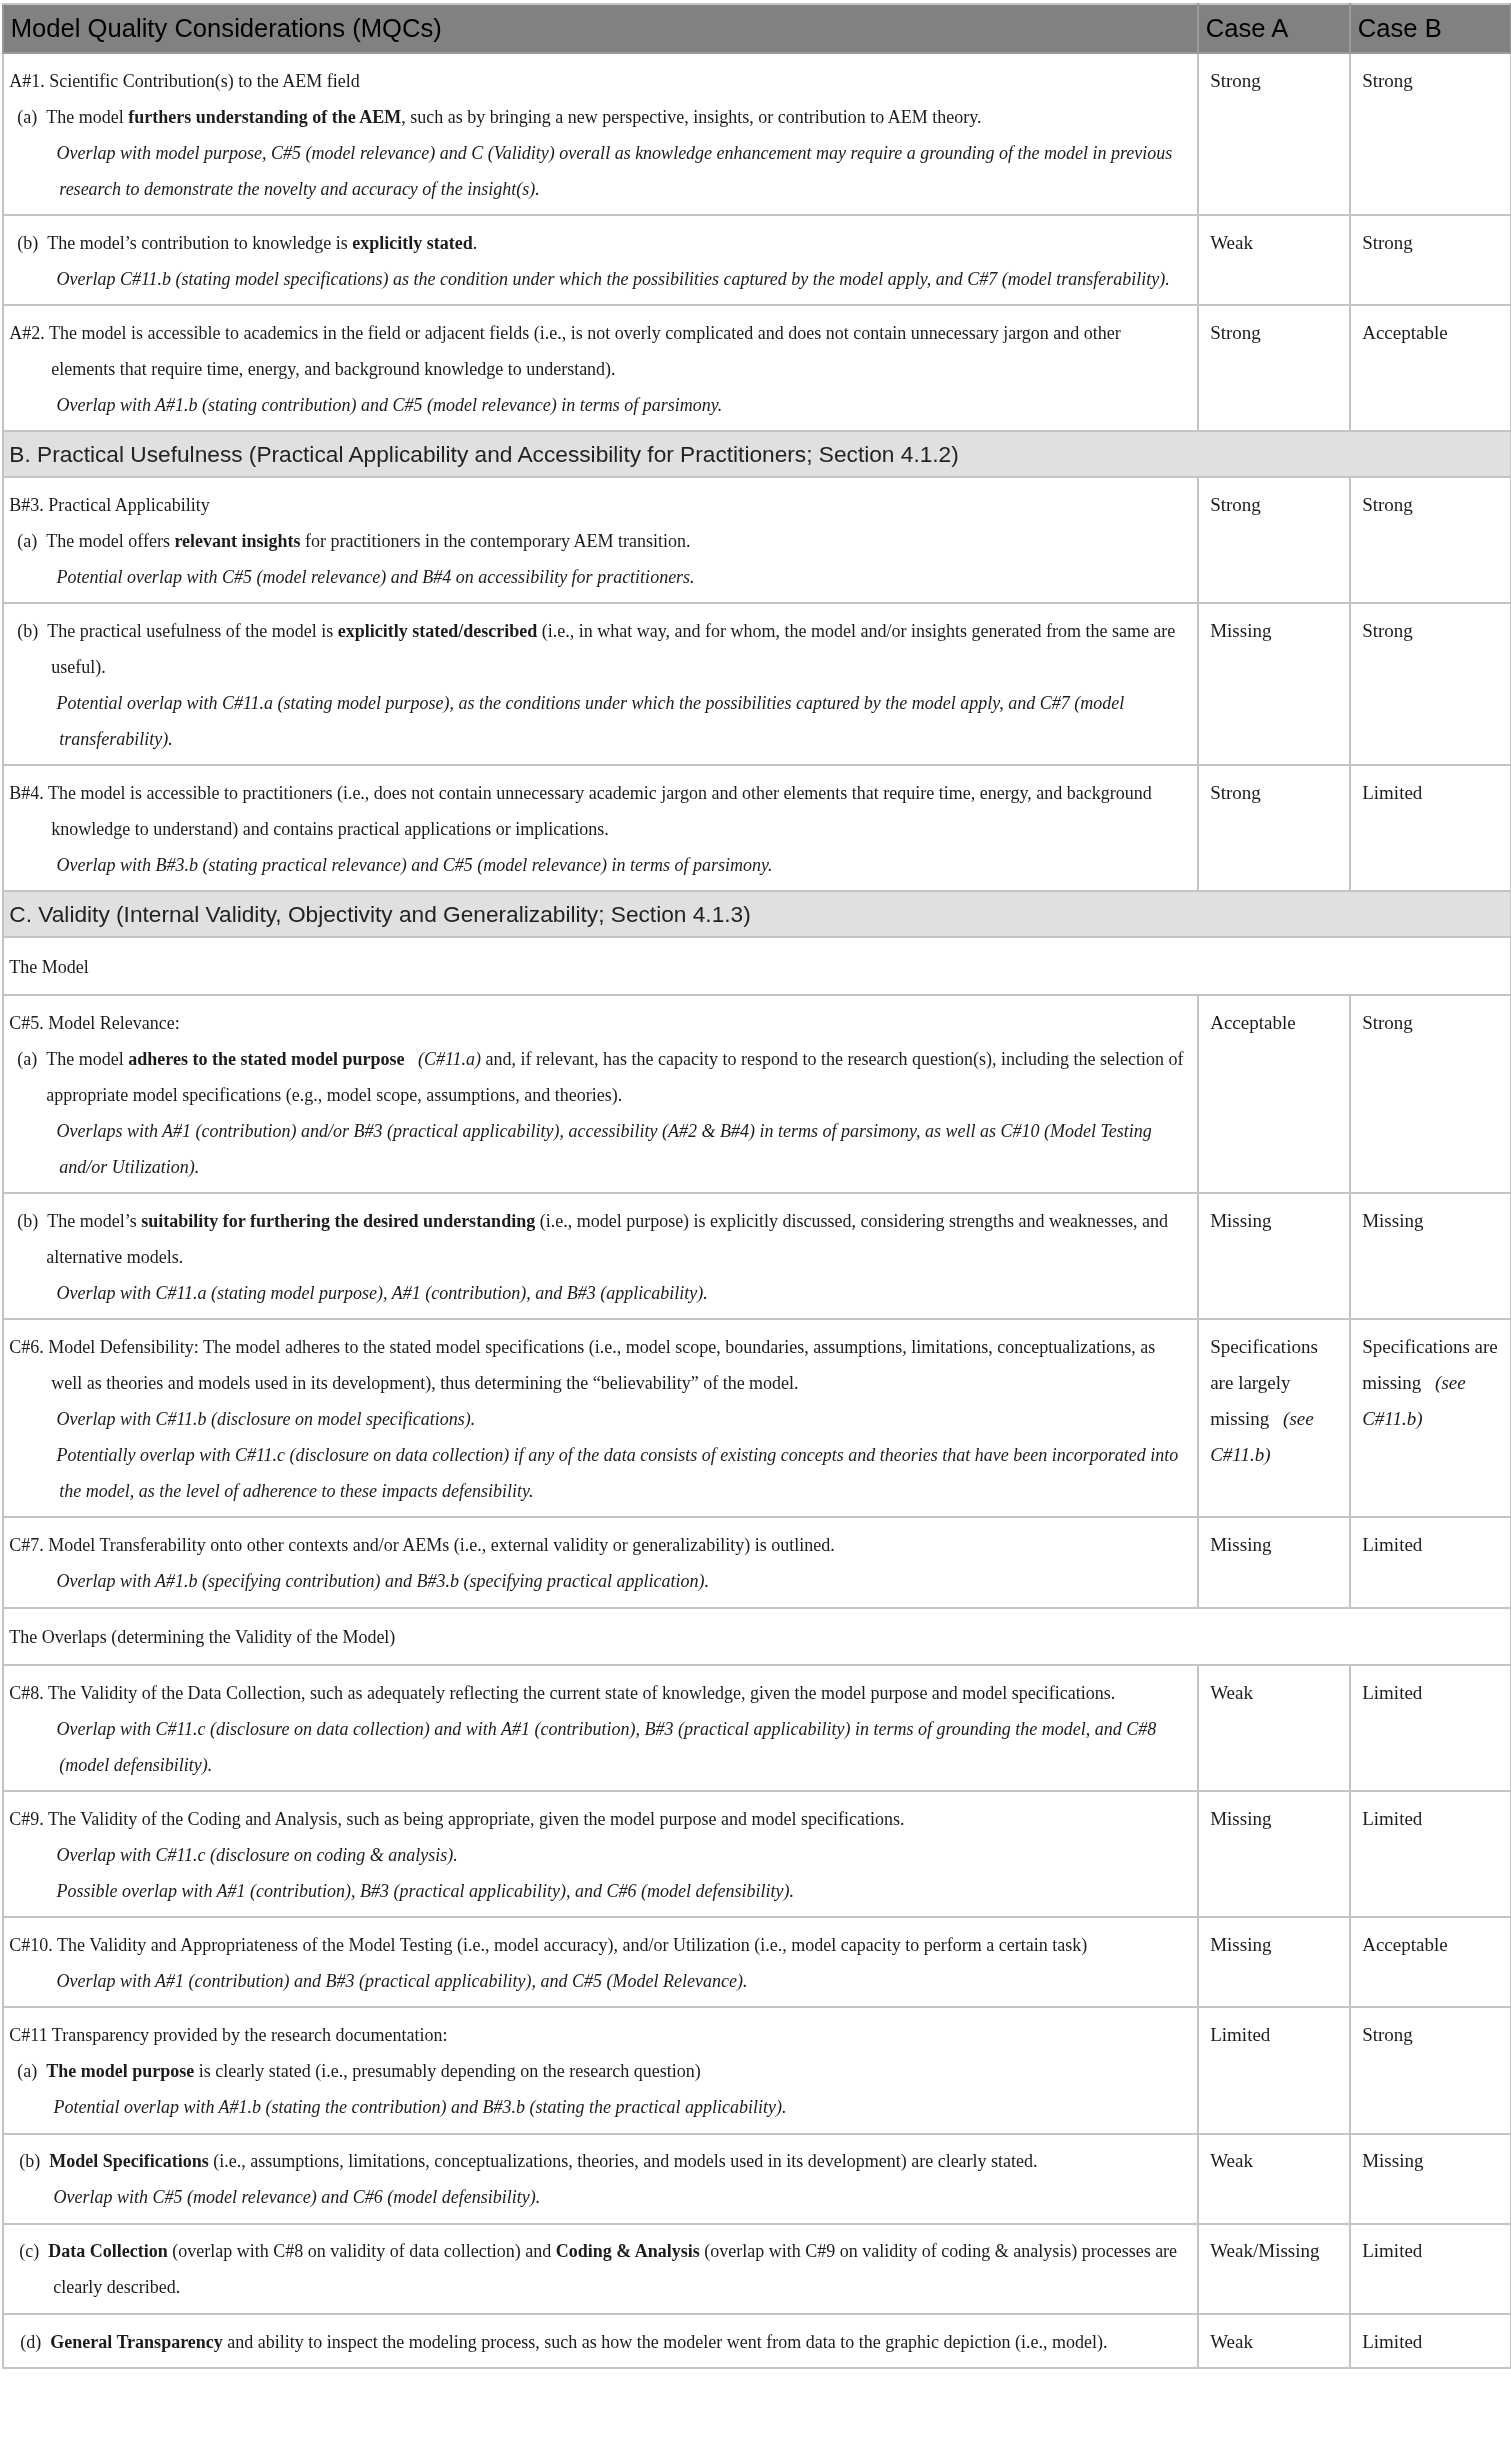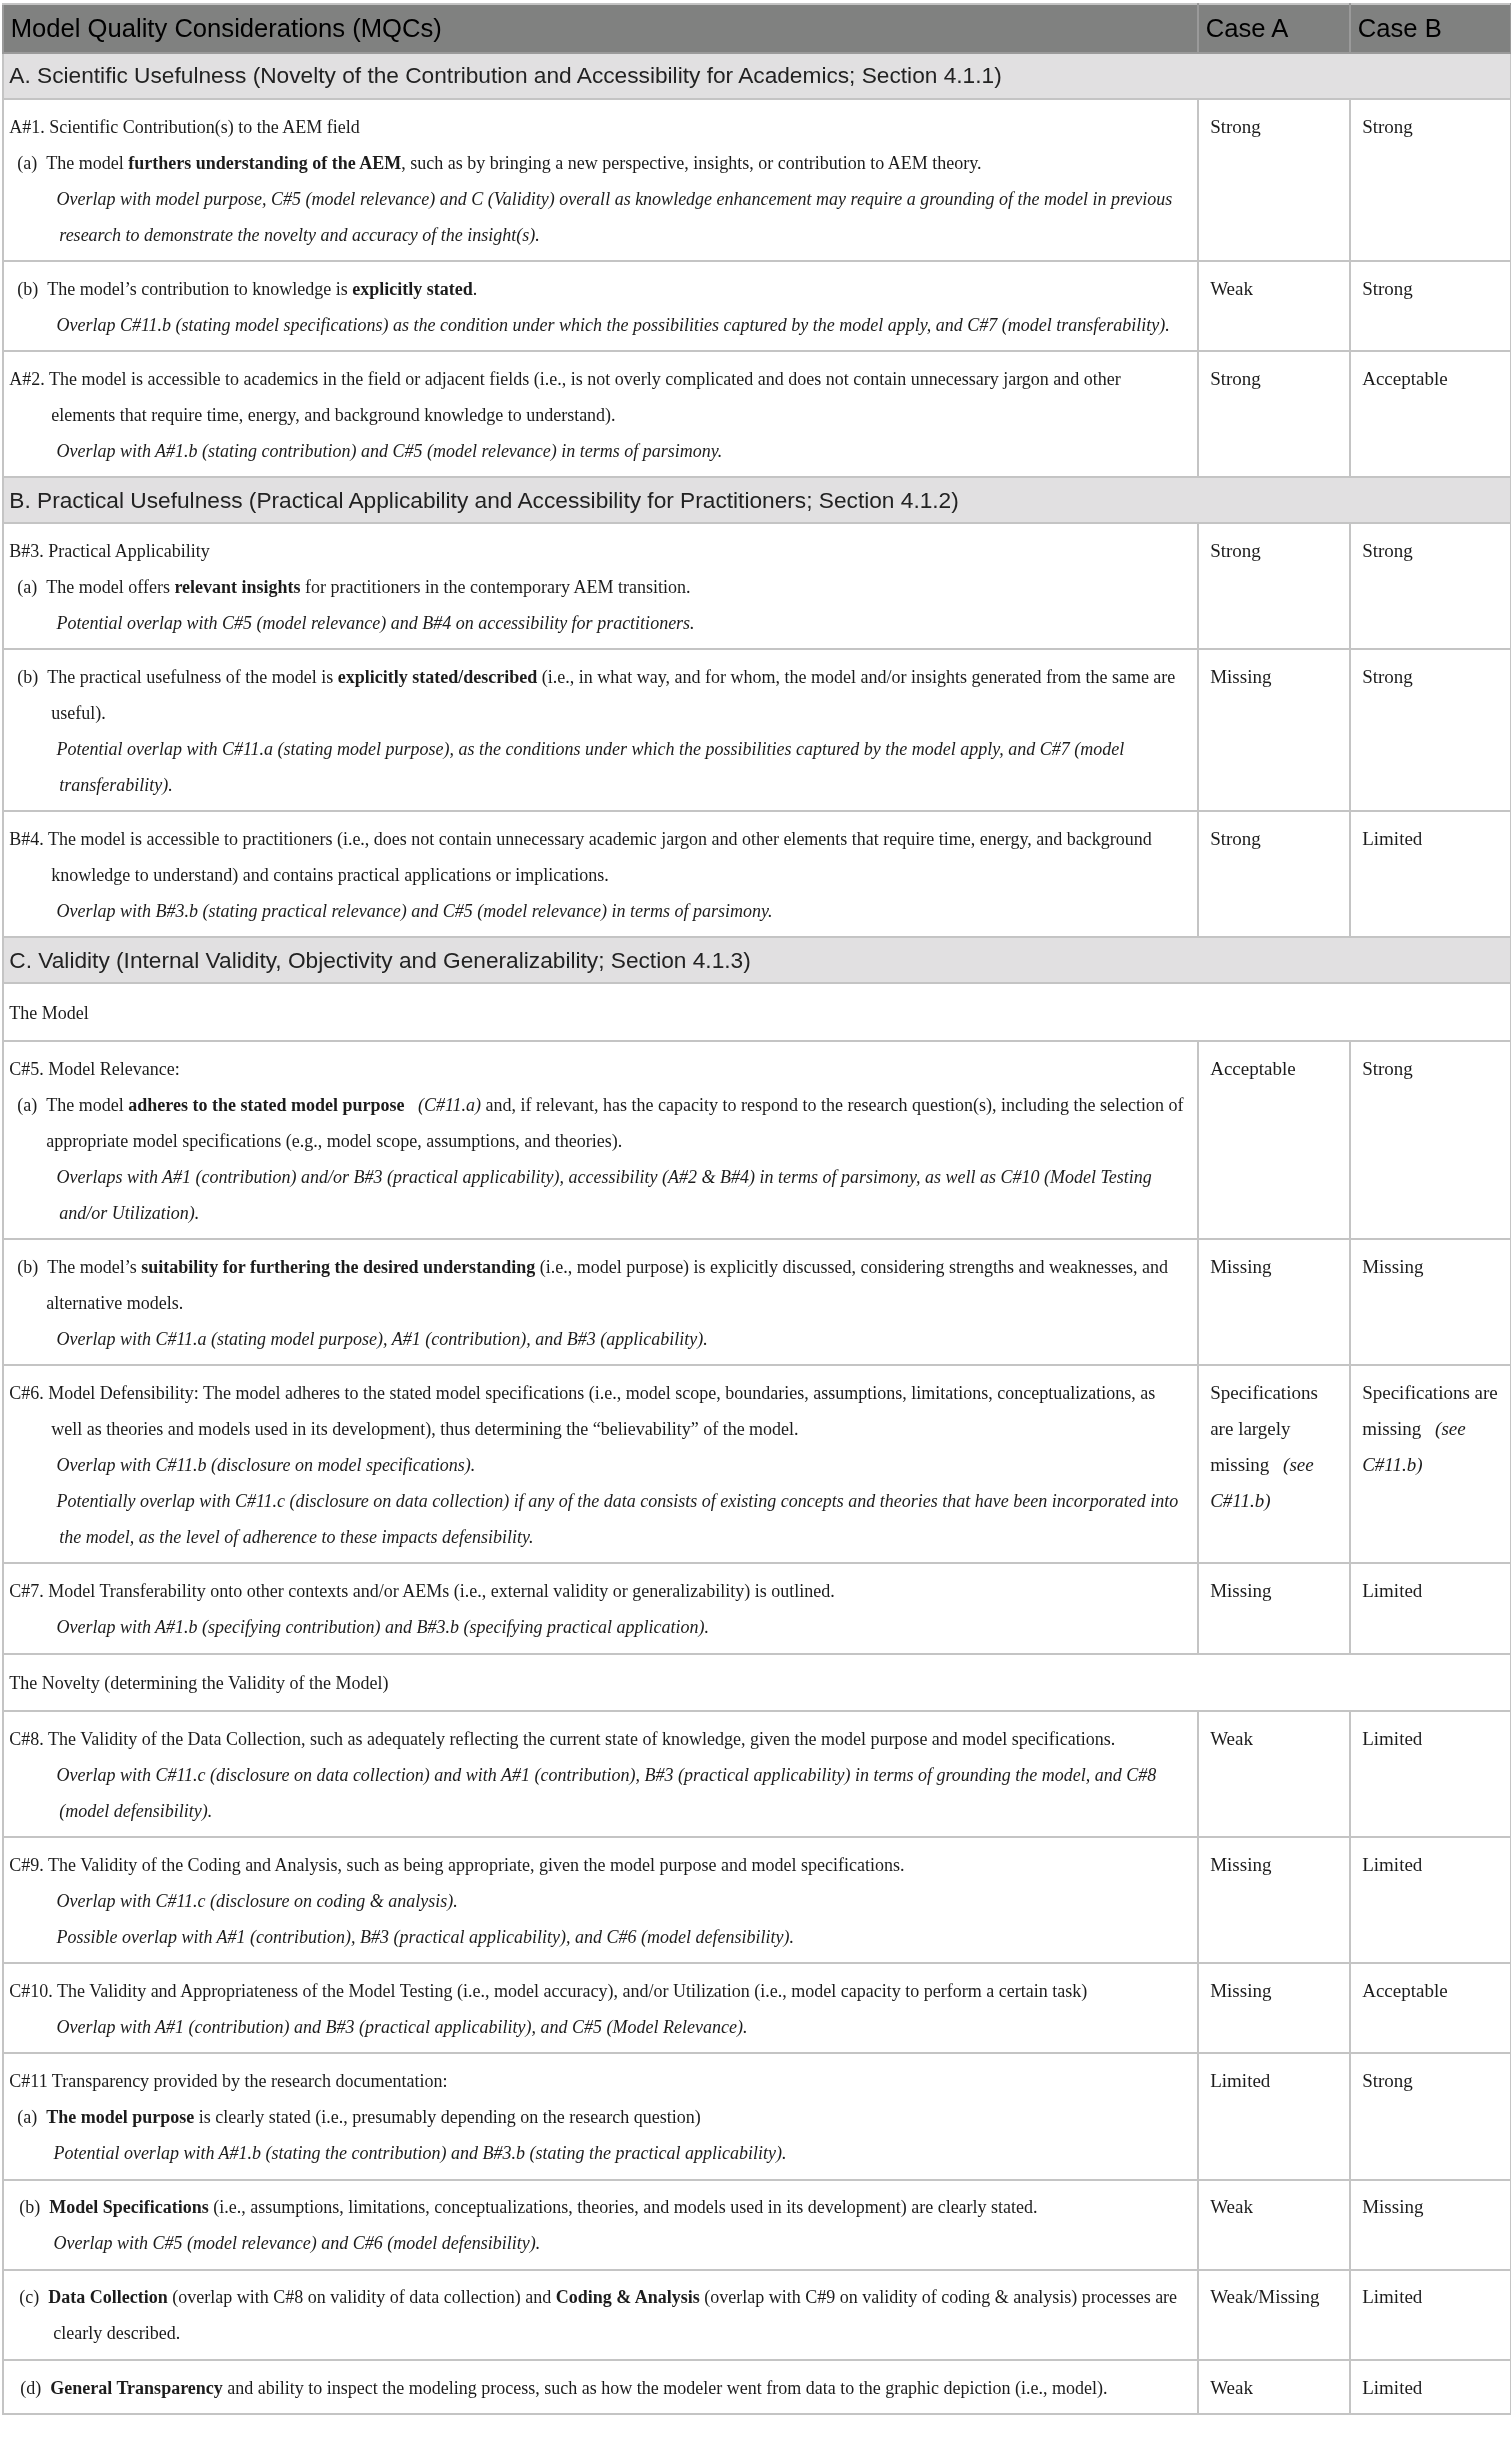--- a/index.html
+++ b/index.html
@@ -46,23 +46,20 @@
     </colgroup>
   <thead>
     <tr>
       <th>Model Quality Considerations (MQCs)</th>
       <th>Case A</th>
       <th>Case B</th>
     </tr>
   </thead>
   <tbody>
 
-    <tr class="section">
-      <td colspan="3">A. Scientific Usefulness (Novelty of the Contribution and Accessibility for Academics; Section 4.1.1)</td>
-    </tr>
 
     <tr>
       <td class="txt">
         <span class="ln">A#1. Scientific Contribution(s) to the AEM field</span>
         <span class="ln hang"><span>(a)</span>&nbsp;&nbsp;<span>The model </span><b>furthers understanding of the AEM</b><span>, such as by bringing a new perspective, insights, or contribution to AEM theory.</span></span>
         <span class="ln note">Overlap with model purpose, C#5 (model relevance) and C (Validity) overall as knowledge enhancement may require a grounding of the model in previous research to demonstrate the novelty and accuracy of the insight(s).</span>
       </td>
       <td class="val">Strong</td>
       <td class="val">Strong</td>
     </tr>
@@ -157,21 +154,21 @@
     <tr>
       <td class="txt">
         <span class="ln lead">C#7. Model Transferability onto other contexts and/or AEMs (i.e., external validity or generalizability) is outlined.</span>
         <span class="ln note">Overlap with A#1.b (specifying contribution) and B#3.b (specifying practical application).</span>
       </td>
       <td class="val">Missing</td>
       <td class="val">Limited</td>
     </tr>
 
     <tr class="sub">
-      <td colspan="3">The Novelty (determining the Validity of the Model)</td>
+      <td colspan="3">The Overlaps (determining the Validity of the Model)</td>
     </tr>
 
     <tr>
       <td class="txt">
         <span class="ln lead">C#8. The Validity of the Data Collection, such as adequately reflecting the current state of knowledge, given the model purpose and model specifications.</span>
         <span class="ln note">Overlap with C#11.c (disclosure on data collection) and with A#1 (contribution), B#3 (practical applicability) in terms of grounding the model, and C#8 (model defensibility).</span>
       </td>
       <td class="val">Weak</td>
       <td class="val">Limited</td>
     </tr>

